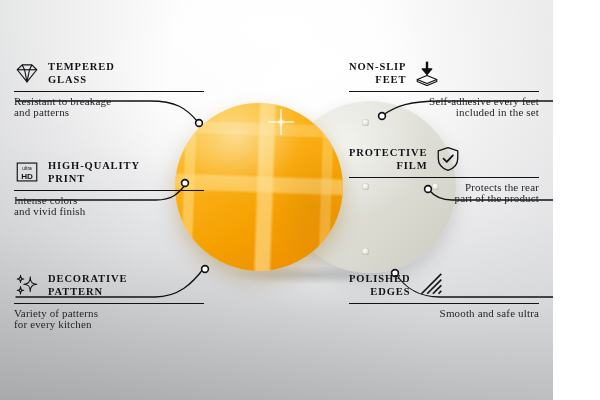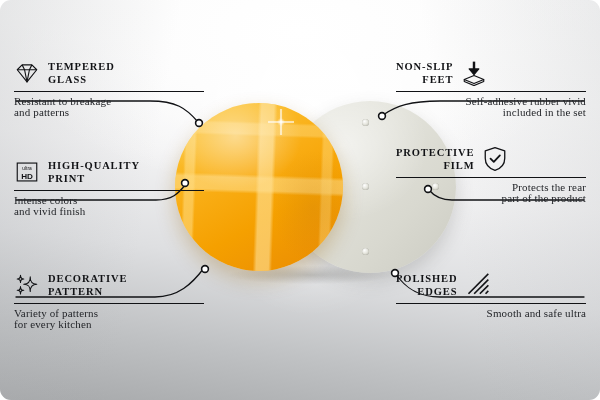--- a/index.html
+++ b/index.html
@@ -3,21 +3,21 @@
 <meta charset="utf-8">
 <style>
   * { margin:0; padding:0; box-sizing:border-box; }
   html,body { width:600px; height:400px; overflow:hidden; }
   body {
     font-family:"Liberation Serif", serif;
     background:#ffffff;
     position:relative;
   }
   #stage {
-    position:absolute; inset:0; width:600px; height:400px; overflow:hidden;border-radius:11px;
+    position:absolute; inset:0; width:553px; height:400px; overflow:hidden;
   }
   
   .bg-base {
     position:absolute; inset:0;
     background:
       radial-gradient(ellipse 70% 55% at 50% 8%, #ffffff 0%, #fdfdfd 34%, rgba(253,253,253,0) 72%),
       linear-gradient(188deg, #ffffff 0%, #fcfcfc 22%, #f2f2f3 44%, #dedfe1 64%, #bfc1c3 83%, #a6a8aa 100%);
   }
   .bg-vign-l {
     position:absolute; left:0; top:0; width:190px; height:400px;
@@ -238,21 +238,21 @@
       <svg class="f-icon" viewBox="0 0 32 32">
         <g fill="none" stroke="#111215" stroke-width="1.4" stroke-linejoin="round">
           <path d="M16,2 L16,13" stroke-width="3"></path>
           <path d="M10,11 L16,18 L22,11 Z" fill="#111215"></path>
           <path d="M16,19 L28,24 L16,29 L4,24 Z"></path>
           <path d="M4,24 L4,26.5 L16,31.5 L28,26.5 L28,24"></path>
         </g>
       </svg>
     </div>
     <div class="f-rule"></div>
-    <div class="f-desc">Self-adhesive rubber vivid</div>
+    <div class="f-desc">Self-adhesive every feet</div>
     <div class="f-desc">included in the set</div>
   </div>
 
   <div class="feature right" style="top:146px;">
     <div class="f-head">
       <div>
         <div class="f-title">PROTECTIVE</div>
         <div class="f-title">FILM</div>
       </div>
       <svg class="f-icon" viewBox="0 0 32 32">

